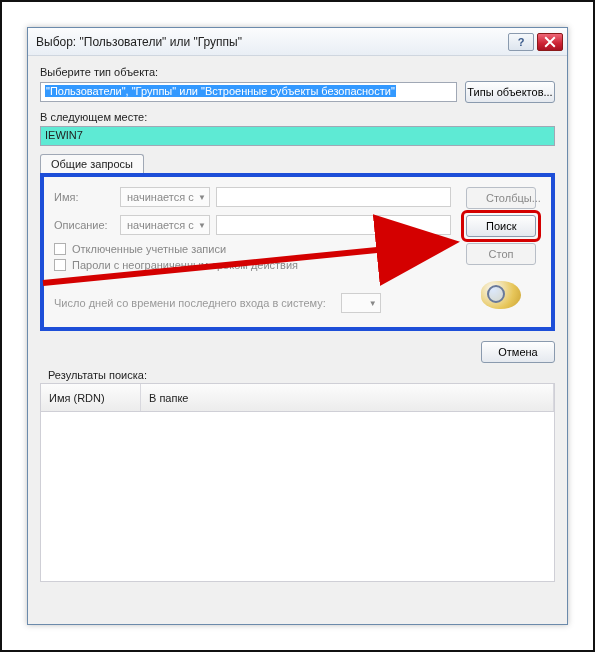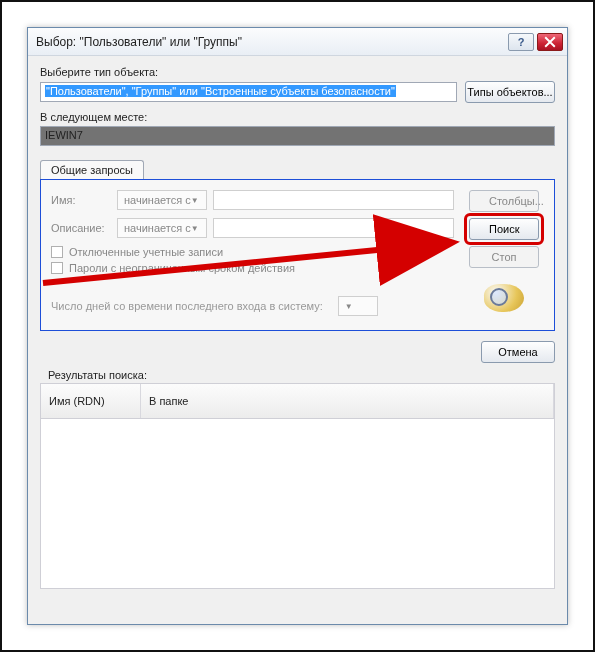--- a/index.html
+++ b/index.html
@@ -63,21 +63,21 @@
     font-size: 11px;
     color: #222;
   }
   .row { margin-bottom: 8px; }
   .label { display:block; margin-bottom: 3px; }
   .flex { display:flex; gap:8px; align-items:center; }
   .textfield {
     flex:1;
     height:20px;
     border:1px solid #a0a8b5;
-    background:#737373;
+    background:#5eead4;
     padding: 2px 4px;
     font-size:11px;
     white-space: nowrap;
     overflow:hidden;
   }
   .textfield.sel {
     background:#fff;
   }
   .textfield.sel span {
     background:#3399ff;
@@ -93,45 +93,45 @@
     font-size:11px;
     min-width:90px;
     cursor:pointer;
   }
   .btn.disabled {
     color:#888;
     border-color:#b8bec7;
     background:#f3f3f3;
     cursor:default;
   }
-  .tabrow { display:flex; margin-top:14px; }
+  .tabrow { display:flex; margin-top:8px; }
   .tab {
     border:1px solid #a0a8b5;
     border-bottom:none;
     background:#f9f9f9;
     padding:3px 10px;
     border-radius:3px 3px 0 0;
     font-size:11px;
   }
   .tabpanel {
-    border:1px solid #1d4ed8;
+    border:4px solid #1d4ed8;
     background:#f7f7f7;
     padding:10px 10px 14px 10px;
     position:relative;
     display:flex;
     gap:10px;
   }
   .panel-left { flex:1; }
   .panel-right { width:80px; display:flex; flex-direction:column; gap:6px; align-items:center; }
   .panel-right .btn { min-width:70px; width:70px; padding:0 19px; }
   .form-row { display:flex; align-items:center; gap:6px; margin-bottom:8px; }
   .form-row .fl { width:60px; color:#888; }
   .dropdown {
     width:90px; height:20px;
-    display:flex; align-items:center; 
+    display:flex; align-items:center; justify-content:space-between;
     border:1px solid #cfcfcf; background:#fbfbfb;
     padding:0 3px 0 6px; color:#888;
   }
   .dropdown.right { width:40px; }
   .dropdown .arr { font-size:8px; color:#888; }
   .tf {
     flex:1; height:20px; border:1px solid #cfcfcf; background:#fff;
   }
   .chk { display:flex; align-items:flex-end; gap:6px; margin:4px 0; color:#888;}
   .chk .box { width:12px;height:12px;border:1px solid #b0b0b0;background:#fff; }
@@ -163,21 +163,21 @@
     pointer-events:none;
     left:0; top:0;
   }
   .okrow { display:flex; justify-content:flex-end; gap:8px; margin:10px 0 6px 0;}
   .okrow .btn { min-width:74px; }
   .results-label { margin:4px 0 2px 8px; }
   .headerrow {
     display:flex;
     background: linear-gradient(#fcfcfc,#ececec);
     border:1px solid #cfcfd6;
-    height:36px;
+    height:29px;
     align-items:stretch;
   }
   .headerrow .col {
     padding:2px 8px;
     border-right:1px solid #d8d8de;
     font-size:11px;
     display:flex; align-items:center;
   }
   .results-body{
     border:1px solid #cfcfd6;

